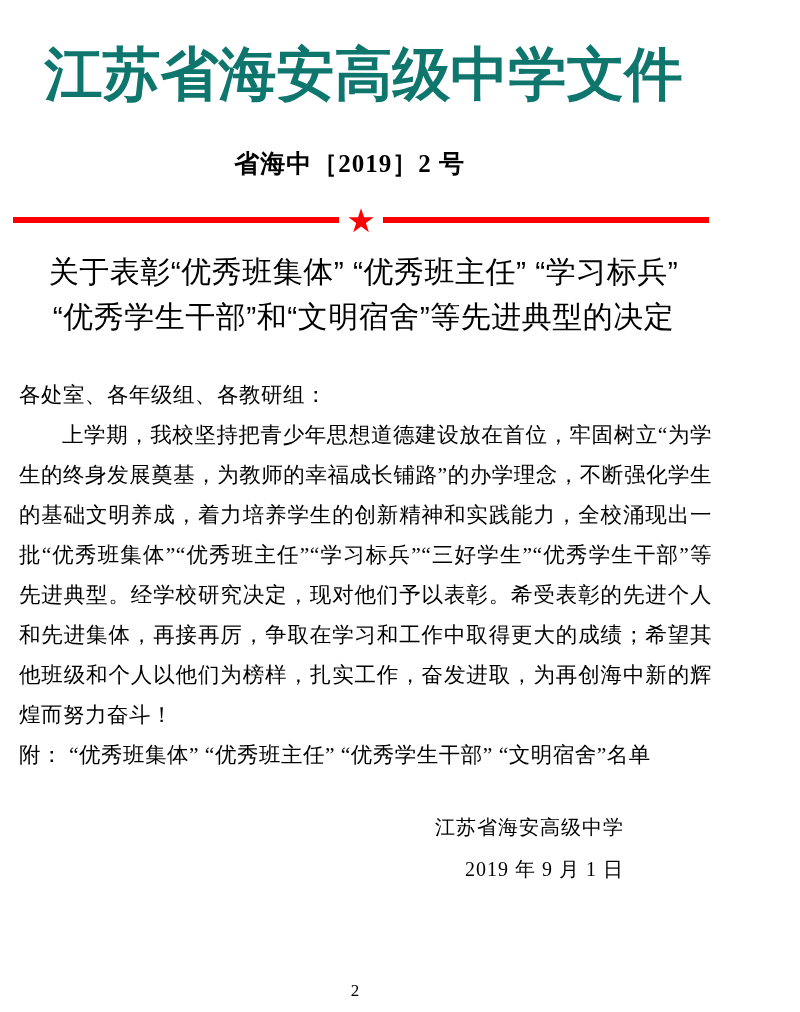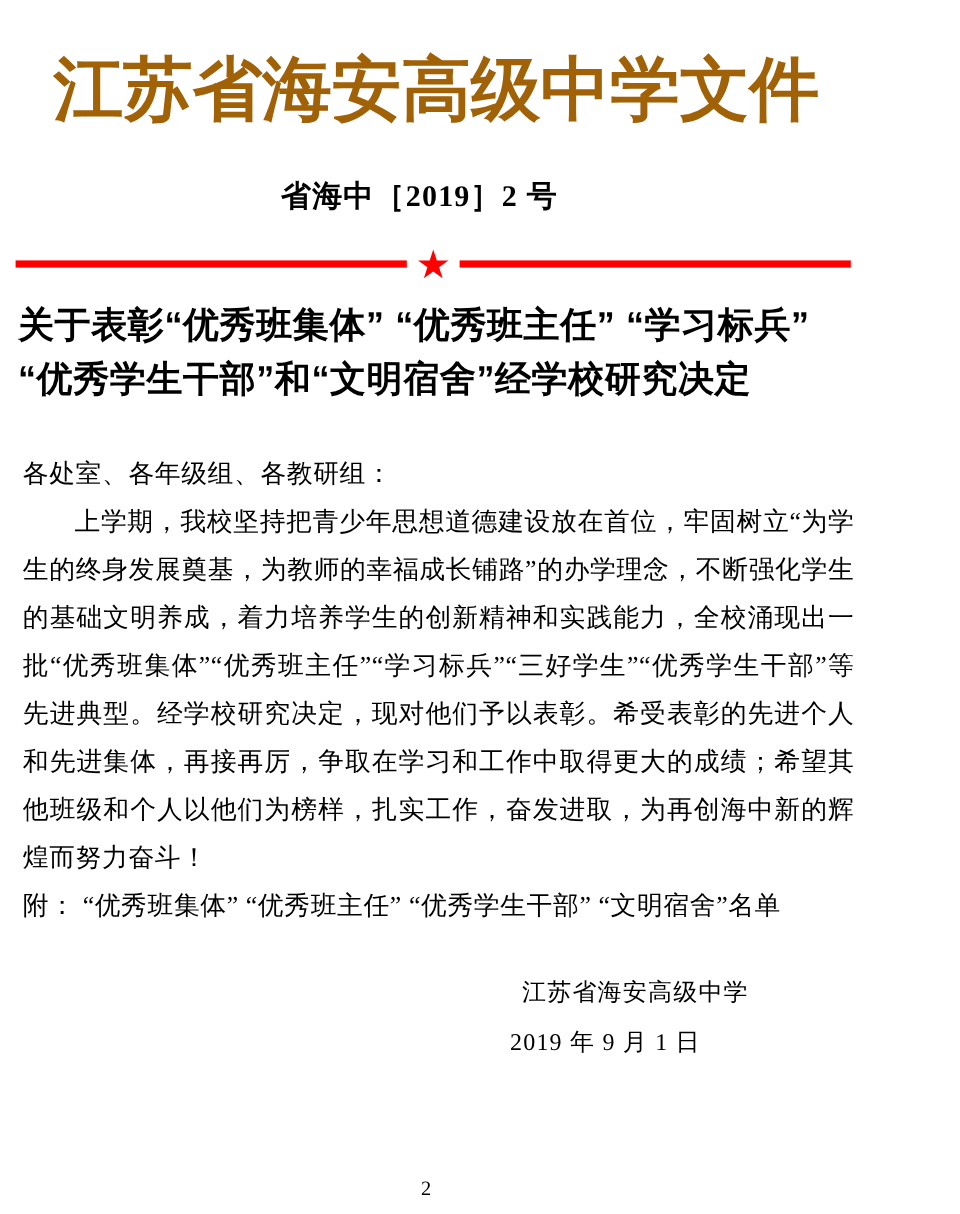--- a/index.html
+++ b/index.html
@@ -19,21 +19,21 @@
   
   .org-title {
     position: absolute;
     top: 36px;
     left: 15px;
     width: 697px;
     text-align: center;
     font-size: 58px;
     font-weight: bold;
     letter-spacing: 0px;
-    color: #a16207;
+    color: #0f766e;
     font-family: "Liberation Serif", "DejaVu Serif", serif;
     white-space: nowrap;
   }
   
   .doc-number {
     position: absolute;
     top: 147px;
     left: 1px;
     width: 697px;
     text-align: center;
@@ -63,22 +63,23 @@
     line-height: 1;
     color: #ff0000;
     font-family: "DejaVu Sans", sans-serif;
   }
   
   .doc-title {
     position: absolute;
     top: 249px;
     left: 15px;
     width: 697px;
+    text-align: center;
     font-size: 30px;
-    font-weight: bold;
+    font-weight: normal;
     line-height: 45px;
     font-family: "Liberation Sans", "DejaVu Sans", sans-serif;
     letter-spacing: 0.5px;
   }
   
   .body-text {
     position: absolute;
     top: 375px;
     left: 19px;
     width: 693px;
@@ -98,21 +99,21 @@
   .signature {
     position: absolute;
     top: 806px;
     left: 425px;
     font-size: 20px;
     line-height: 42px;
     letter-spacing: 1px;
     white-space: nowrap;
   }
   .signature .sig-org { padding-left: 10px; }
-  .signature .sig-date { padding-left: 0; }
+  .signature .sig-date { padding-left: 0; margin-left: 40px; }
   
   .cc-line {
     position: absolute;
     top: 896px;
     left: 19px;
     width: 693px;
     font-size: 20px;
     letter-spacing: 0.5px;
   }
   
@@ -135,21 +136,21 @@
   <div class="doc-number">省海中［2019］2 号</div>
 
   <div class="red-rule">
     <div class="bar"></div>
     <div class="star">★</div>
     <div class="bar"></div>
   </div>
 
   <div class="doc-title">
     <div>关于表彰“优秀班集体” “优秀班主任” “学习标兵”</div>
-    <div>“优秀学生干部”和“文明宿舍”经学校研究决定</div>
+    <div>“优秀学生干部”和“文明宿舍”等先进典型的决定</div>
   </div>
 
   <div class="body-text">
     <p>各处室、各年级组、各教研组：</p>
     <p class="indent">上学期，我校坚持把青少年思想道德建设放在首位，牢固树立“为学生的终身发展奠基，为教师的幸福成长铺路”的办学理念，不断强化学生的基础文明养成，着力培养学生的创新精神和实践能力，全校涌现出一批“优秀班集体”“优秀班主任”“学习标兵”“三好学生”“优秀学生干部”等先进典型。经学校研究决定，现对他们予以表彰。希受表彰的先进个人和先进集体，再接再厉，争取在学习和工作中取得更大的成绩；希望其他班级和个人以他们为榜样，扎实工作，奋发进取，为再创海中新的辉煌而努力奋斗！</p>
     <p>附： “优秀班集体” “优秀班主任” “优秀学生干部” “文明宿舍”名单</p>
   </div>
 
   <div class="signature">
     <div class="sig-org">江苏省海安高级中学</div>

